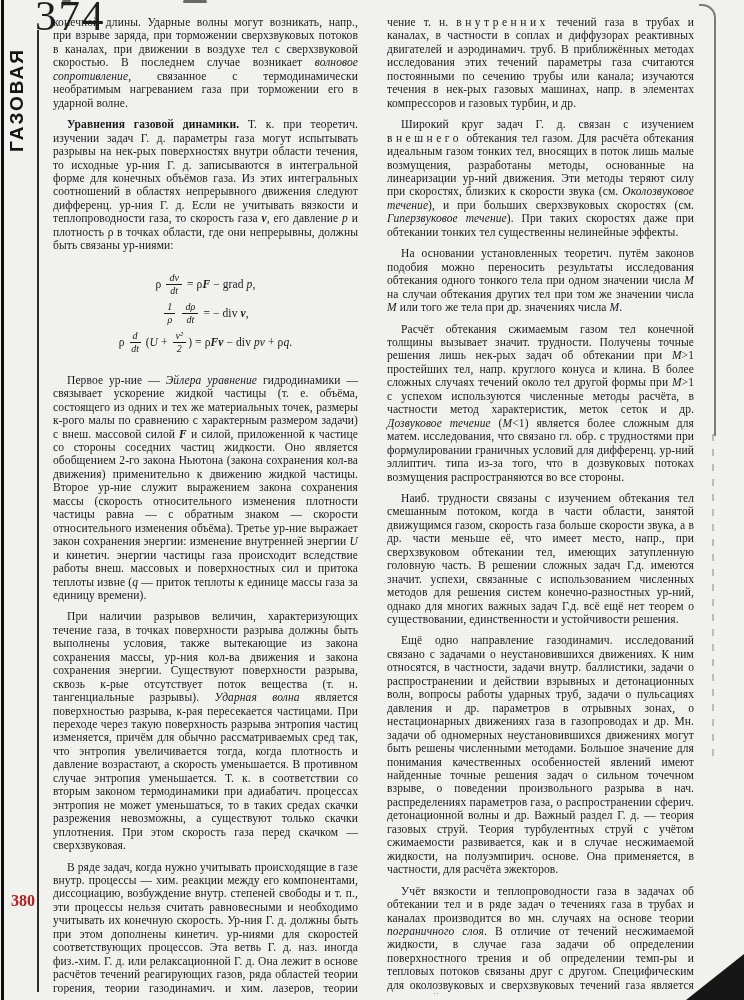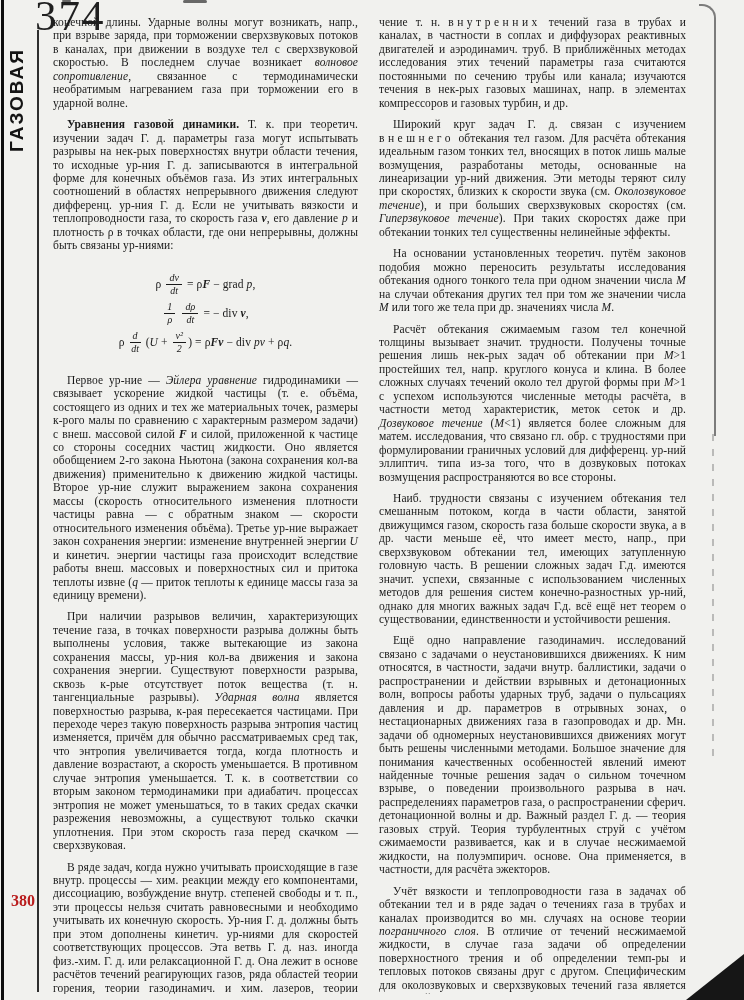--- a/index.html
+++ b/index.html
@@ -9,21 +9,21 @@
   .margin-rule{position:absolute;left:37px;top:30px;width:2px;height:962px;background:#2e2e2e;}
   .pagenum-top{position:absolute;left:35px;top:-9px;font-size:43px;font-weight:400;
                letter-spacing:2px;color:#1f1f1f;}
   .vlabel{position:absolute;left:6px;top:48px;writing-mode:vertical-rl;transform:rotate(180deg);
           font-family:"Liberation Sans","DejaVu Sans",sans-serif;font-weight:bold;
           font-size:19px;letter-spacing:2px;color:#141414;}
   .pagenum-bottom{position:absolute;left:11px;top:892px;font-size:16px;font-weight:bold;color:#b91c1c;}
   .col{position:absolute;top:8px;height:986px;overflow:hidden;text-align:justify;
        font-size:11.5px;line-height:13.45px;letter-spacing:0.1px;}
   .col-left{left:45px;width:321px;}
-  .col-right{left:371px;width:323px;}
+  .col-right{left:379px;width:323px;}
   .para{margin:8px;}
   .para.ind{text-indent:14px;}
   .b{font-weight:bold;}
   .i{font-style:italic;}
   .sp{letter-spacing:3.5px;}
   .fgroup{padding:7px 0 6px;text-align:center;}
   .fline{margin:5px 0;font-size:11.5px;white-space:nowrap;}
   .frac{display:inline-block;vertical-align:middle;font-style:italic;
         line-height:1.05;margin:0 2px;}
   .frac .num{display:block;border-bottom:1px solid #1a1a1a;padding:0 3px 1px;font-size:10px;}

